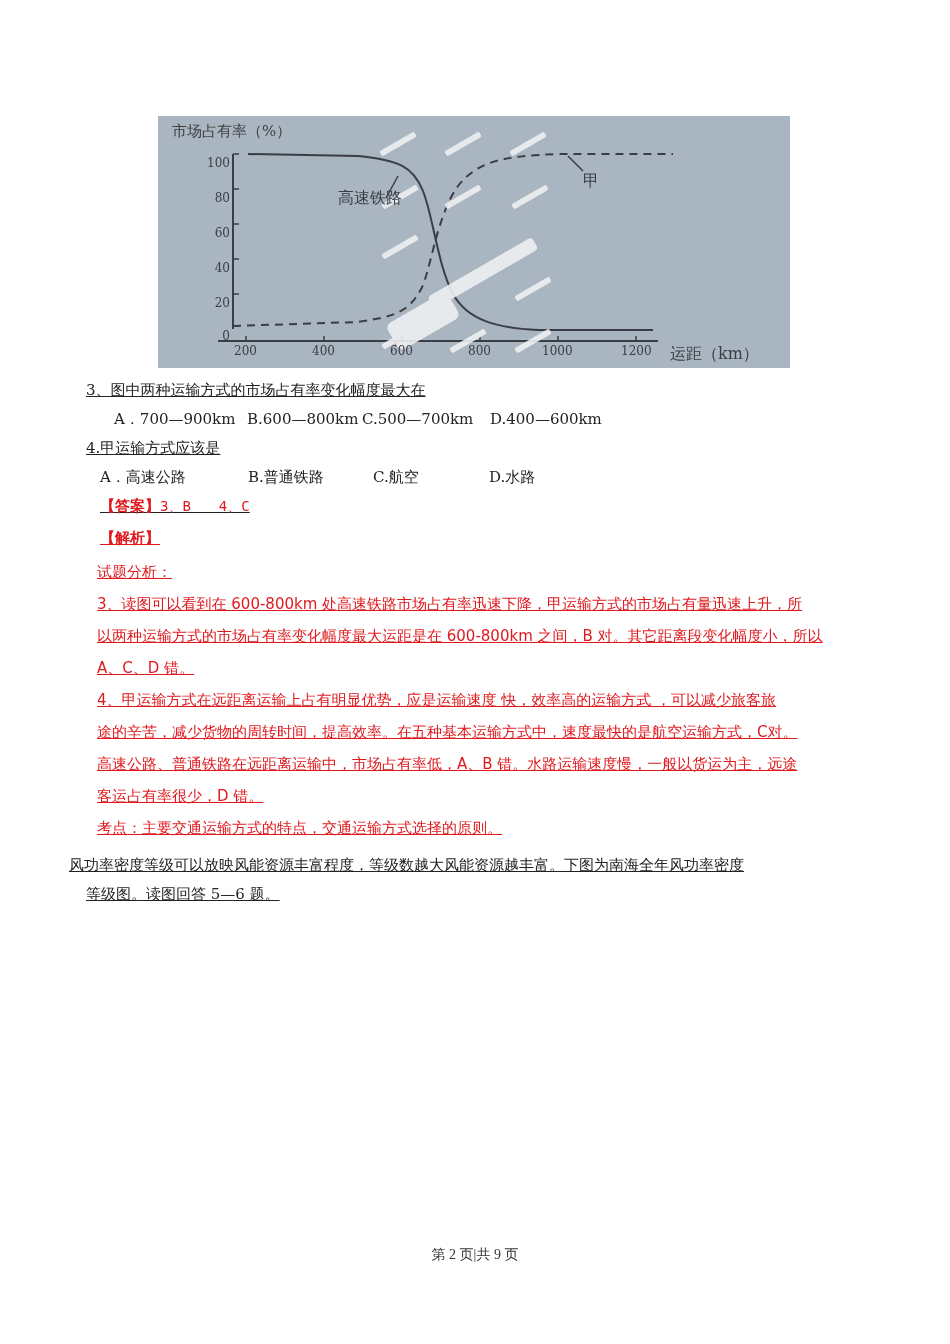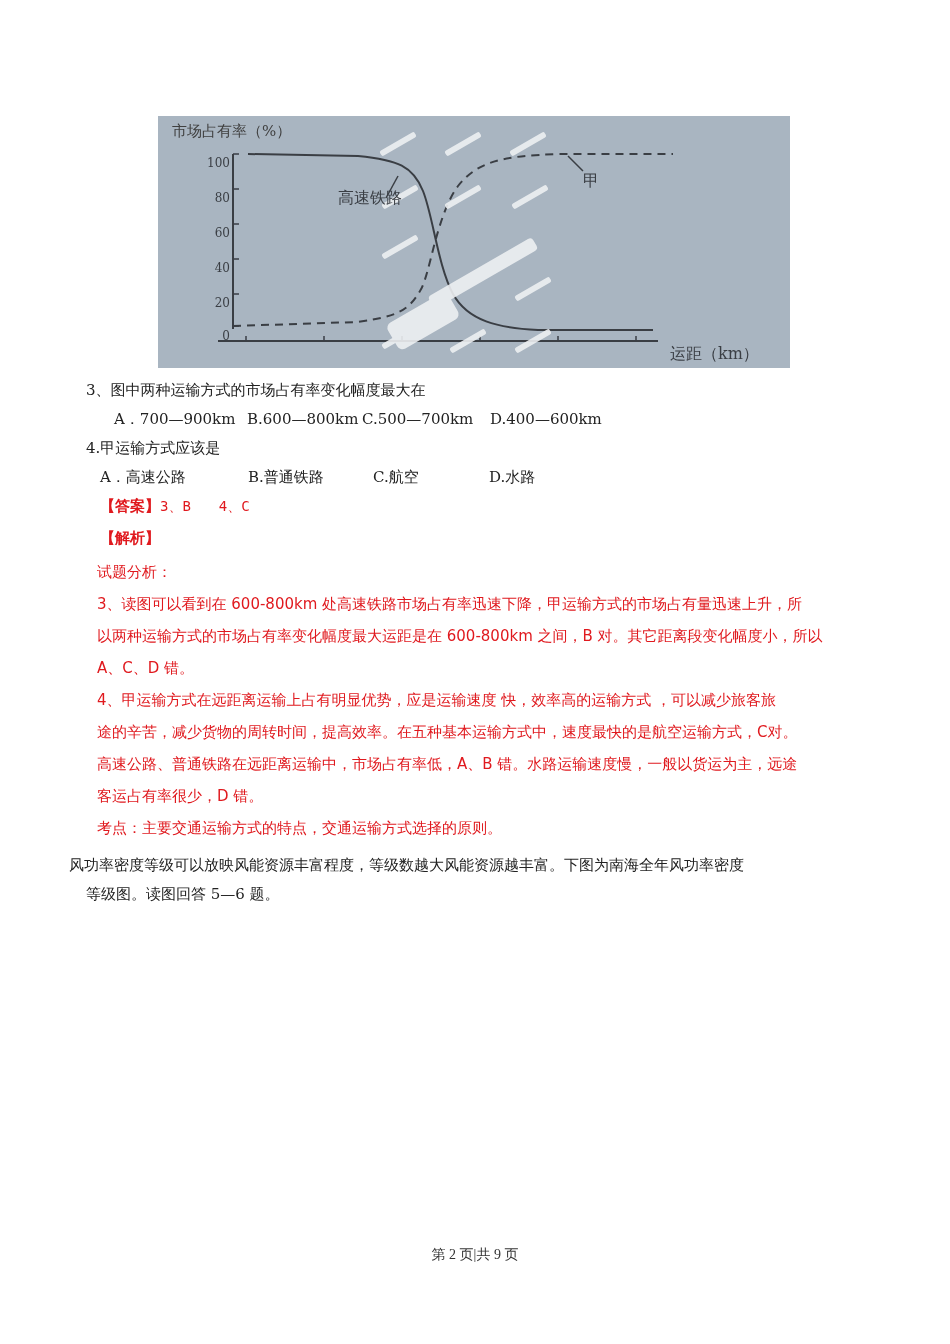--- a/index.html
+++ b/index.html
@@ -1,19 +1,19 @@
 <!DOCTYPE html>
 <html><head>
 <meta charset="utf-8">
 <style>
   html,body{margin:0;padding:0;background:#ffffff;}
   body{width:950px;height:1344px;position:relative;overflow:hidden;font-family:"DejaVu Serif","Liberation Serif",serif;color:#222;}
   .chart-box{position:absolute;left:158px;top:116px;width:632px;height:252px;background:#a9b5c1;overflow:hidden;}
   .chart-box svg{position:absolute;left:0;top:0;}
-  .line{position:absolute;left:0;white-space:nowrap;font-size:15px;line-height:20px;}
+  .line{position:absolute;left:0;white-space:nowrap;font-size:15px;line-height:20px;text-decoration:underline;}
   .q{color:#222;}
   .red{color:#e0191e;font-family:"DejaVu Sans","Liberation Sans",sans-serif;}
   .redb{color:#e0191e;font-family:"DejaVu Sans","Liberation Sans",sans-serif;font-weight:bold;font-size:15px;}
   .footer{position:absolute;left:0;width:950px;top:1246px;text-align:center;font-size:14px;color:#333;font-family:Liberation Serif, serif;}
   .opt{display:inline-block;}
 </style>
 </head>
 <body>
 
 <div class="chart-box">
@@ -65,20 +65,28 @@
   </svg>
   <div style="position:absolute;left:14px;top:6px;font-size:15px;color:#404040;font-family:'DejaVu Serif',serif;">市场占有率（%）</div>
   <div style="position:absolute;left:40px;top:30px;width:32px;font-size:12px;color:#3a3e44;text-align:right;line-height:35px;font-family:'DejaVu Serif',serif;">
     <div>100</div>
     <div>80</div>
     <div>60</div>
     <div>40</div>
     <div>20</div>
     <div style="line-height:30px;">0</div>
   </div>
+  <div style="position:absolute;left:0;top:228px;width:632px;height:20px;font-size:12px;color:#3a3e44;font-family:'DejaVu Serif',serif;">
+    <span style="position:absolute;left:76px;">200</span>
+    <span style="position:absolute;left:154px;">400</span>
+    <span style="position:absolute;left:232px;">600</span>
+    <span style="position:absolute;left:310px;">800</span>
+    <span style="position:absolute;left:384px;">1000</span>
+    <span style="position:absolute;left:463px;">1200</span>
+  </div>
   <div style="position:absolute;left:512px;top:228px;font-size:16px;color:#3a3e44;font-family:'DejaVu Serif',serif;text-align:center;">运距（km）</div>
   <div style="position:absolute;left:180px;top:72px;font-size:16px;color:#3a3e44;font-family:'DejaVu Serif',serif;">高速铁路</div>
   <div style="position:absolute;left:425px;top:55px;font-size:16px;color:#3a3e44;font-family:'DejaVu Serif',serif;">甲</div>
 </div>
 
 <div class="line q" style="left:86px;top:380px;">3、图中两种运输方式的市场占有率变化幅度最大在</div>
 <div class="line q" style="left:114px;top:409px;">
   <span class="opt" style="width:133px;">A．700—900km</span><span class="opt" style="width:115px;">B.600—800km</span><span class="opt" style="width:128px;">C.500—700km</span><span class="opt">D.400—600km</span>
 </div>
 

